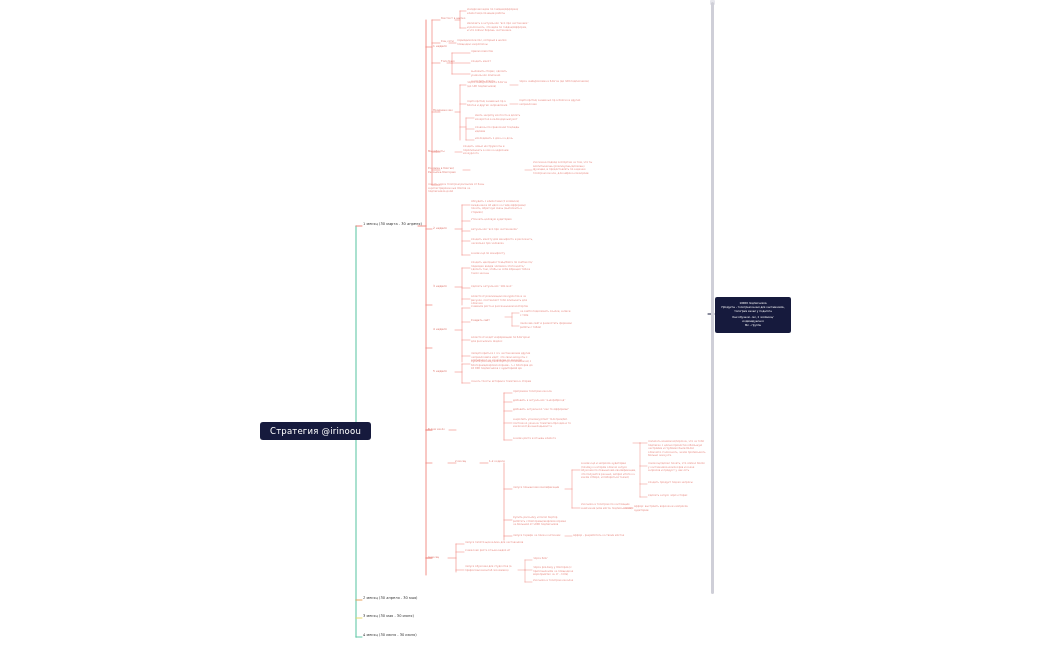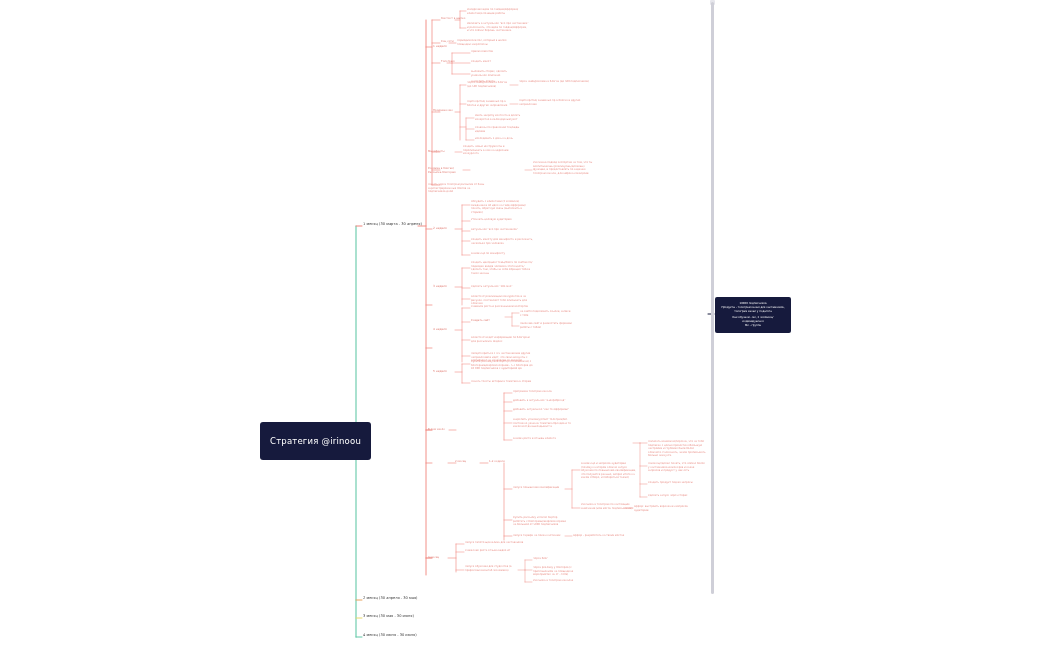--- a/index.html
+++ b/index.html
@@ -9,21 +9,21 @@
     overflow:hidden;position:relative;
   }
   #canvas{position:absolute;inset:0;width:1050px;height:650px;}
   svg.links{position:absolute;left:0;top:0;width:1050px;height:650px;pointer-events:none;}
 
   .node{position:absolute;box-sizing:border-box;}
 
   
   .root{
     background:#161a3d;color:#ffffff;border-radius:3px;
-    padding:14px 10px;font-size:8.5px;letter-spacing:.2px;
+    padding:4px 10px;font-size:8.5px;letter-spacing:.2px;
     white-space:nowrap;
   }
   
   .goalcard{
     background:#161a3d;color:#ffffff;border-radius:2px;
     padding:5px 6px;width:76px;font-size:2.6px;line-height:1.45;
     text-align:center;
   }
   .goalcard .gcline{display:block;}
   .goalcard .gcgap{display:block;height:3px;}

